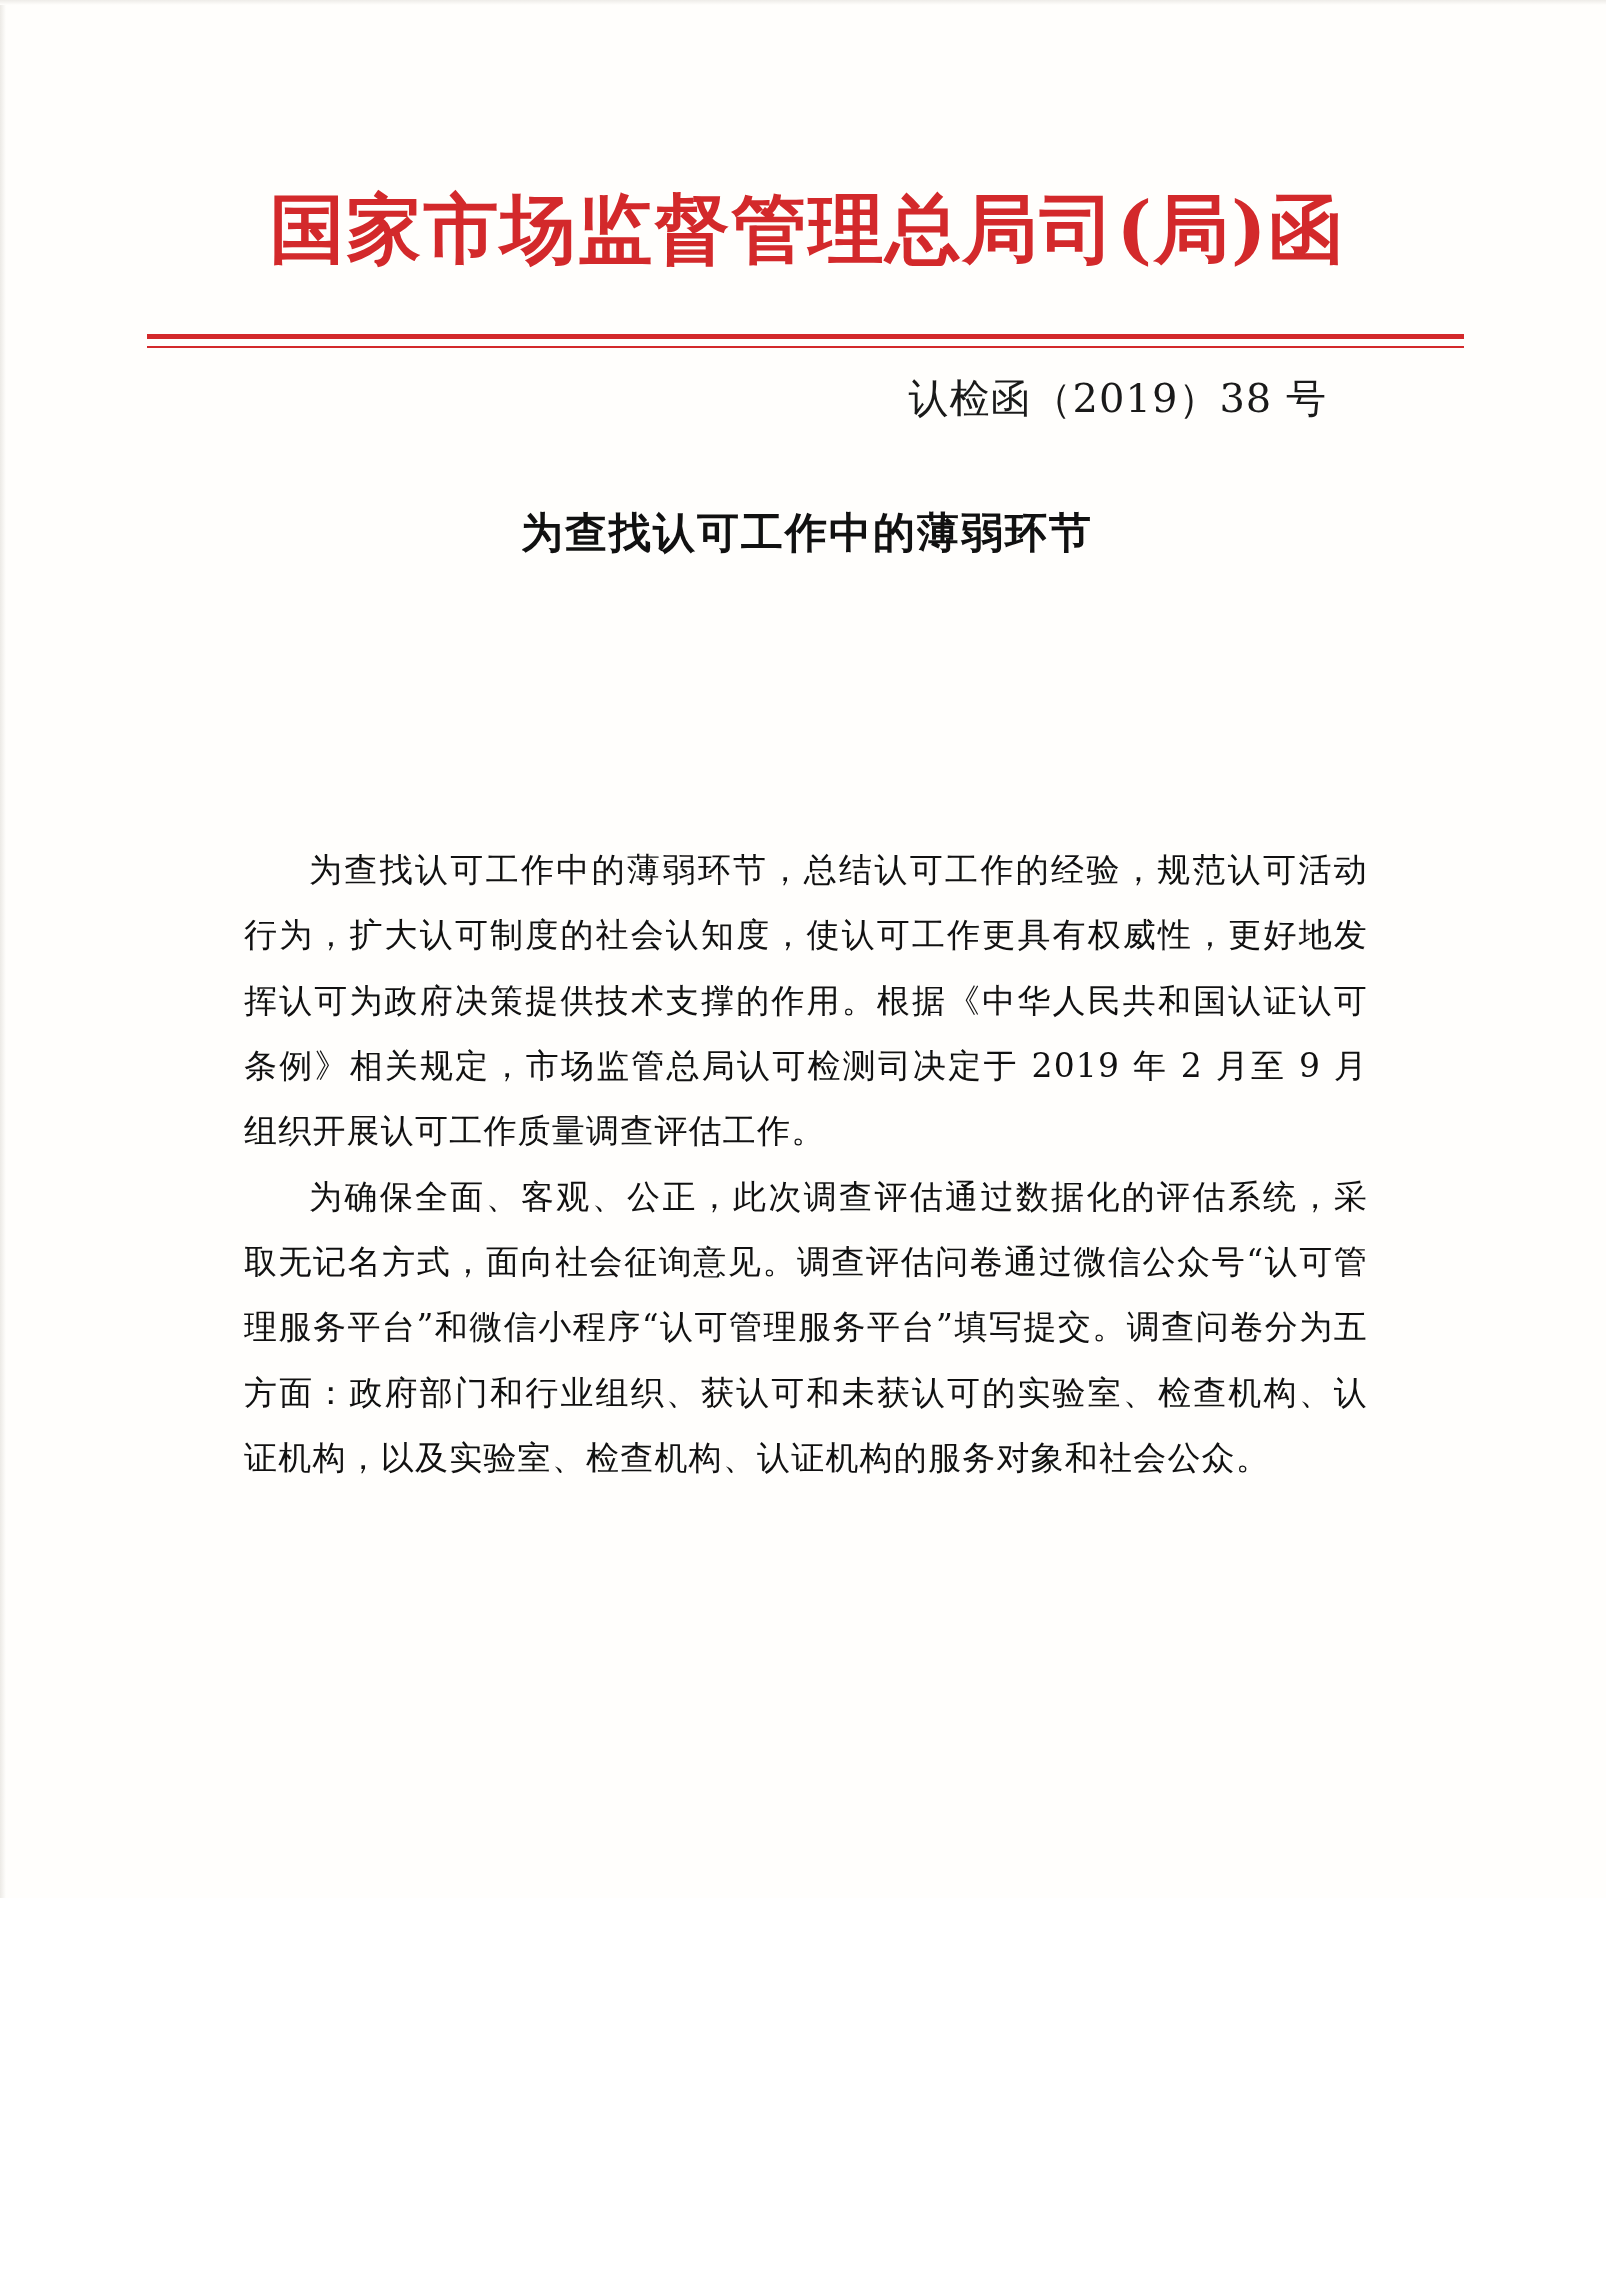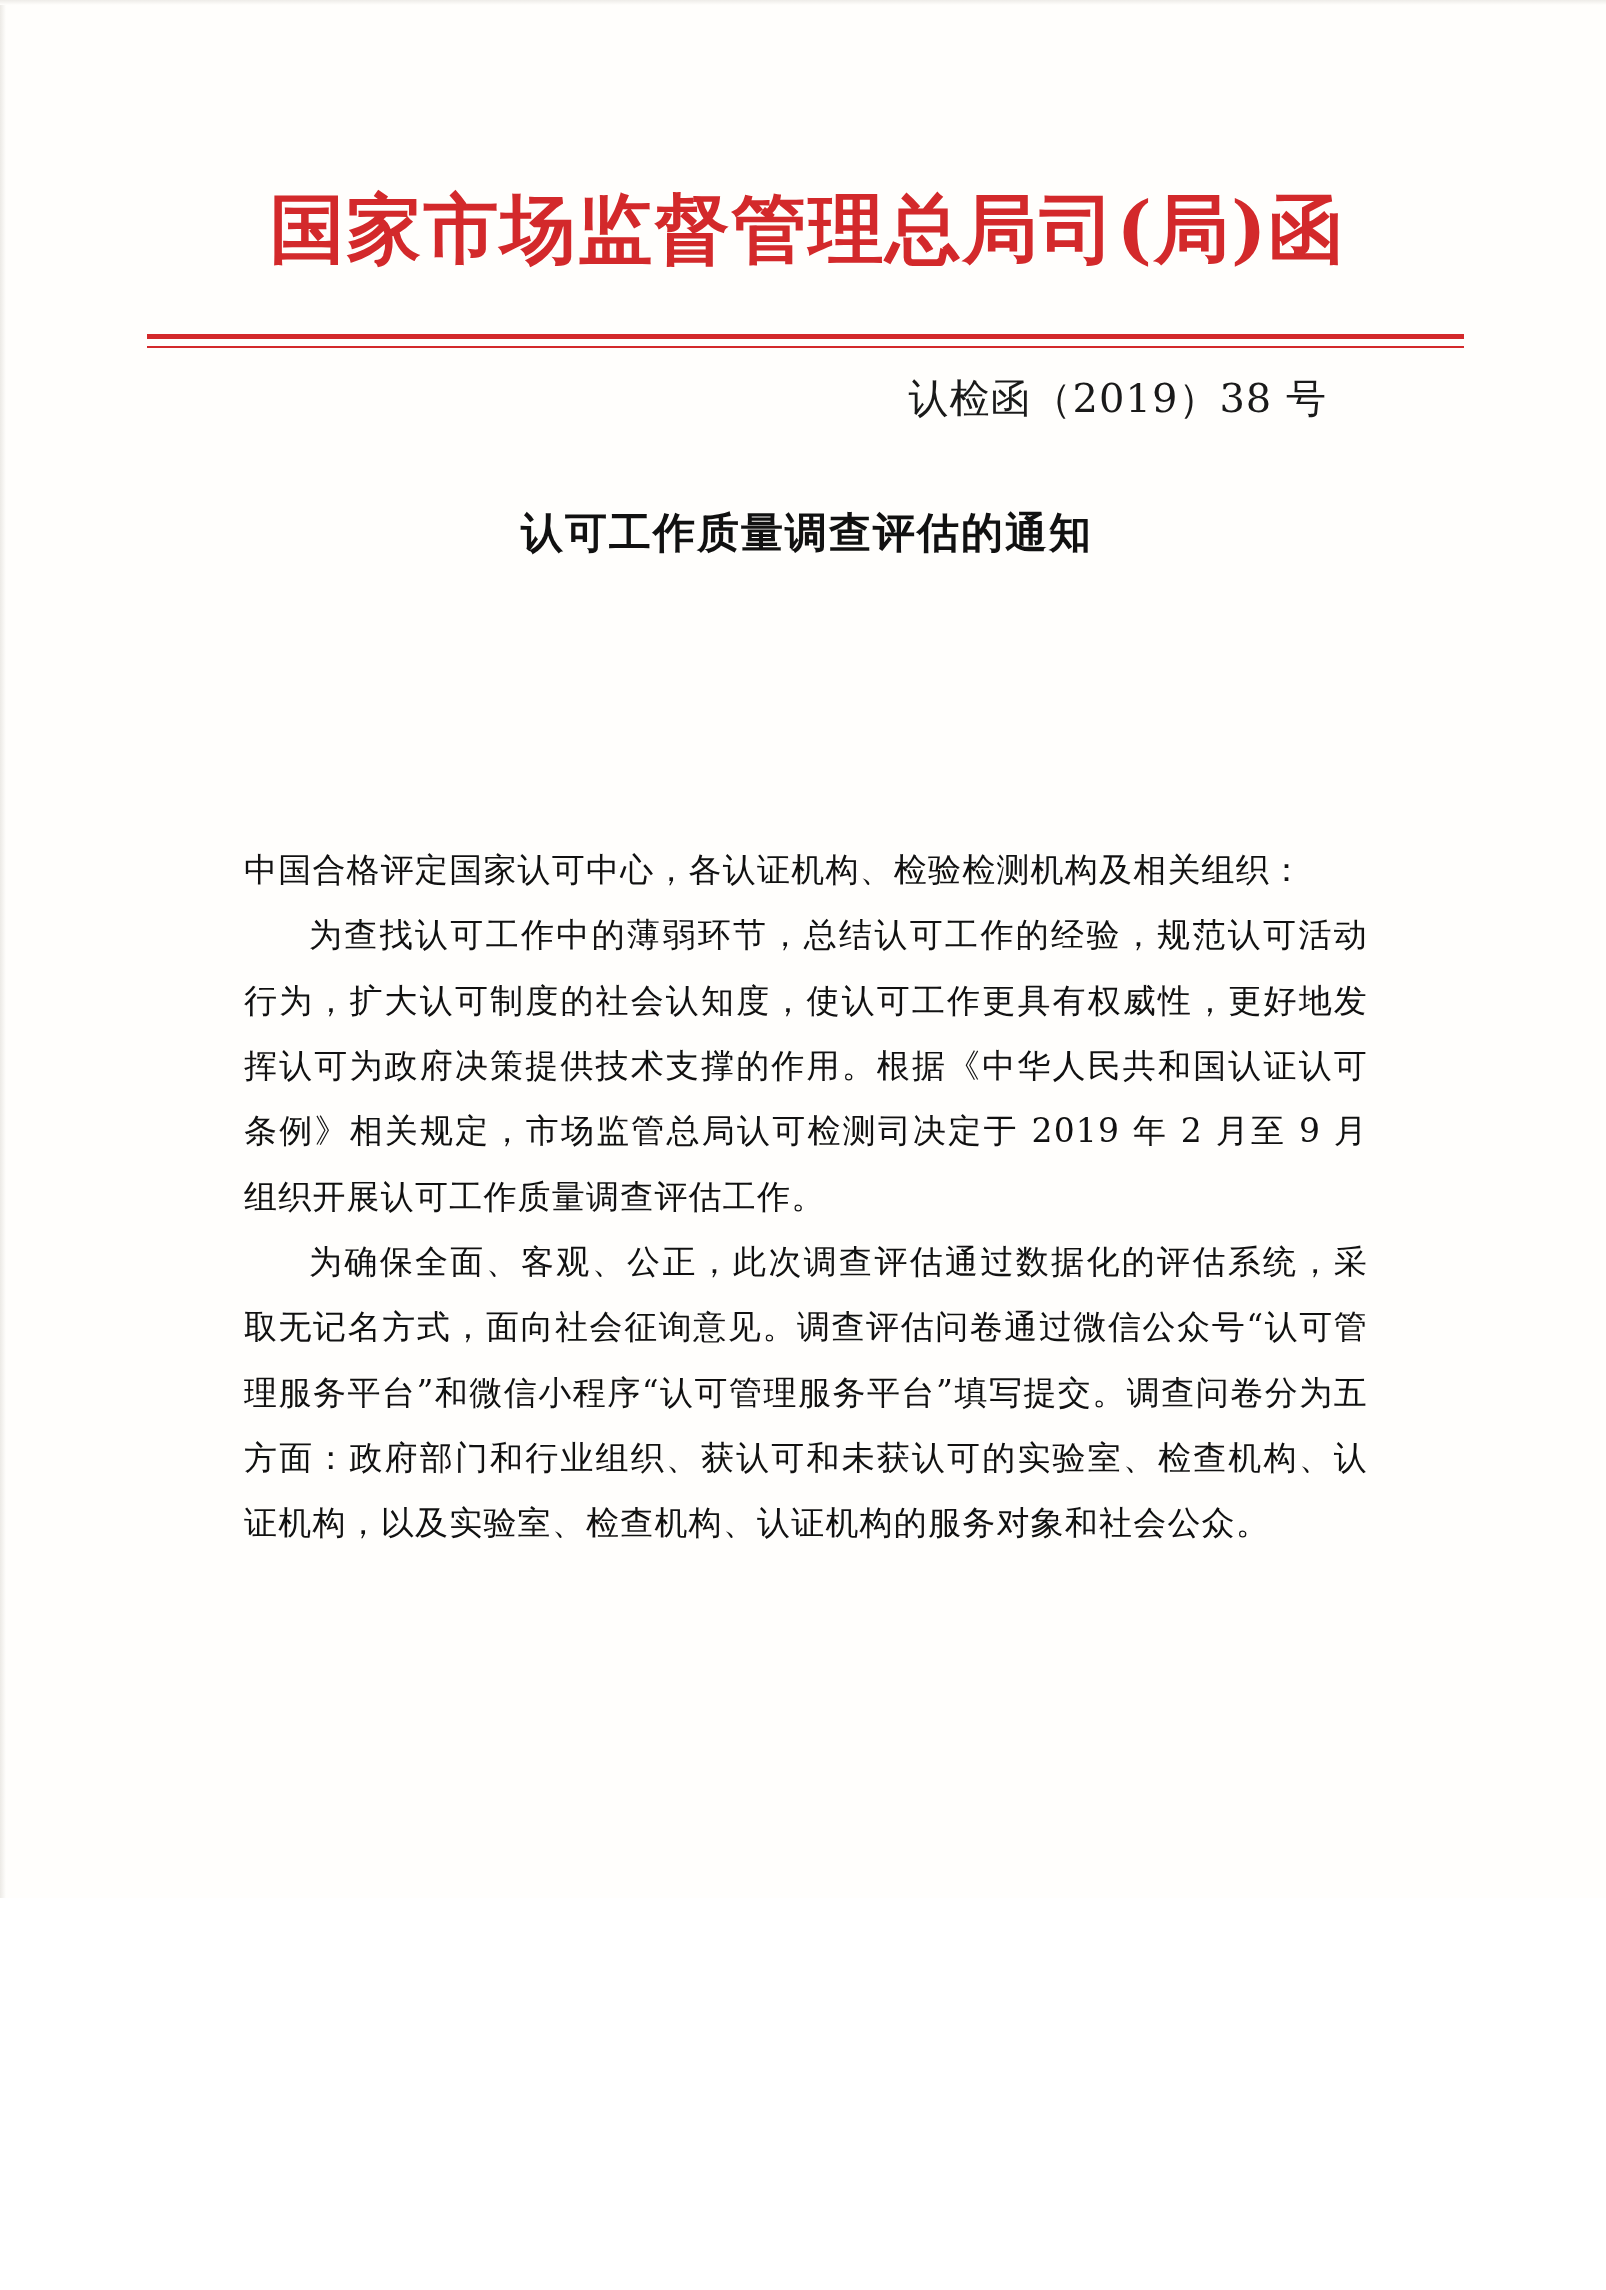--- a/index.html
+++ b/index.html
@@ -149,25 +149,24 @@
 
   <div class="masthead">
     <div class="masthead-title">国家市场监督管理总局司(局)函</div>
   </div>
   <div class="masthead-rule-thick"></div>
   <div class="masthead-rule-thin"></div>
 
   <div class="doc-number">认检函（2019）38 号</div>
 
   <div class="title-block">
-    <div class="title-line">认可工作质量调查评估的通知</div>
+    <div class="title-line">为查找认可工作中的薄弱环节</div>
   </div>
 
   <div class="body-block">
-    <p class="salutation">中国合格评定国家认可中心，各认证机构、检验检测机构及相关组织：</p>
     <p class="para">为查找认可工作中的薄弱环节，总结认可工作的经验，规范认可活动行为，扩大认可制度的社会认知度，使认可工作更具有权威性，更好地发挥认可为政府决策提供技术支撑的作用。根据《中华人民共和国认证认可条例》相关规定，市场监管总局认可检测司决定于 2019 年 2 月至 9 月组织开展认可工作质量调查评估工作。</p>
     <p class="para">为确保全面、客观、公正，此次调查评估通过数据化的评估系统，采取无记名方式，面向社会征询意见。调查评估问卷通过微信公众号“认可管理服务平台”和微信小程序“认可管理服务平台”填写提交。调查问卷分为五方面：政府部门和行业组织、获认可和未获认可的实验室、检查机构、认证机构，以及实验室、检查机构、认证机构的服务对象和社会公众。</p>
   </div>
 
   <div class="footer-rule-thin"></div>
   <div class="footer-rule-thick"></div>
 </div>
 
 
 </body></html>

